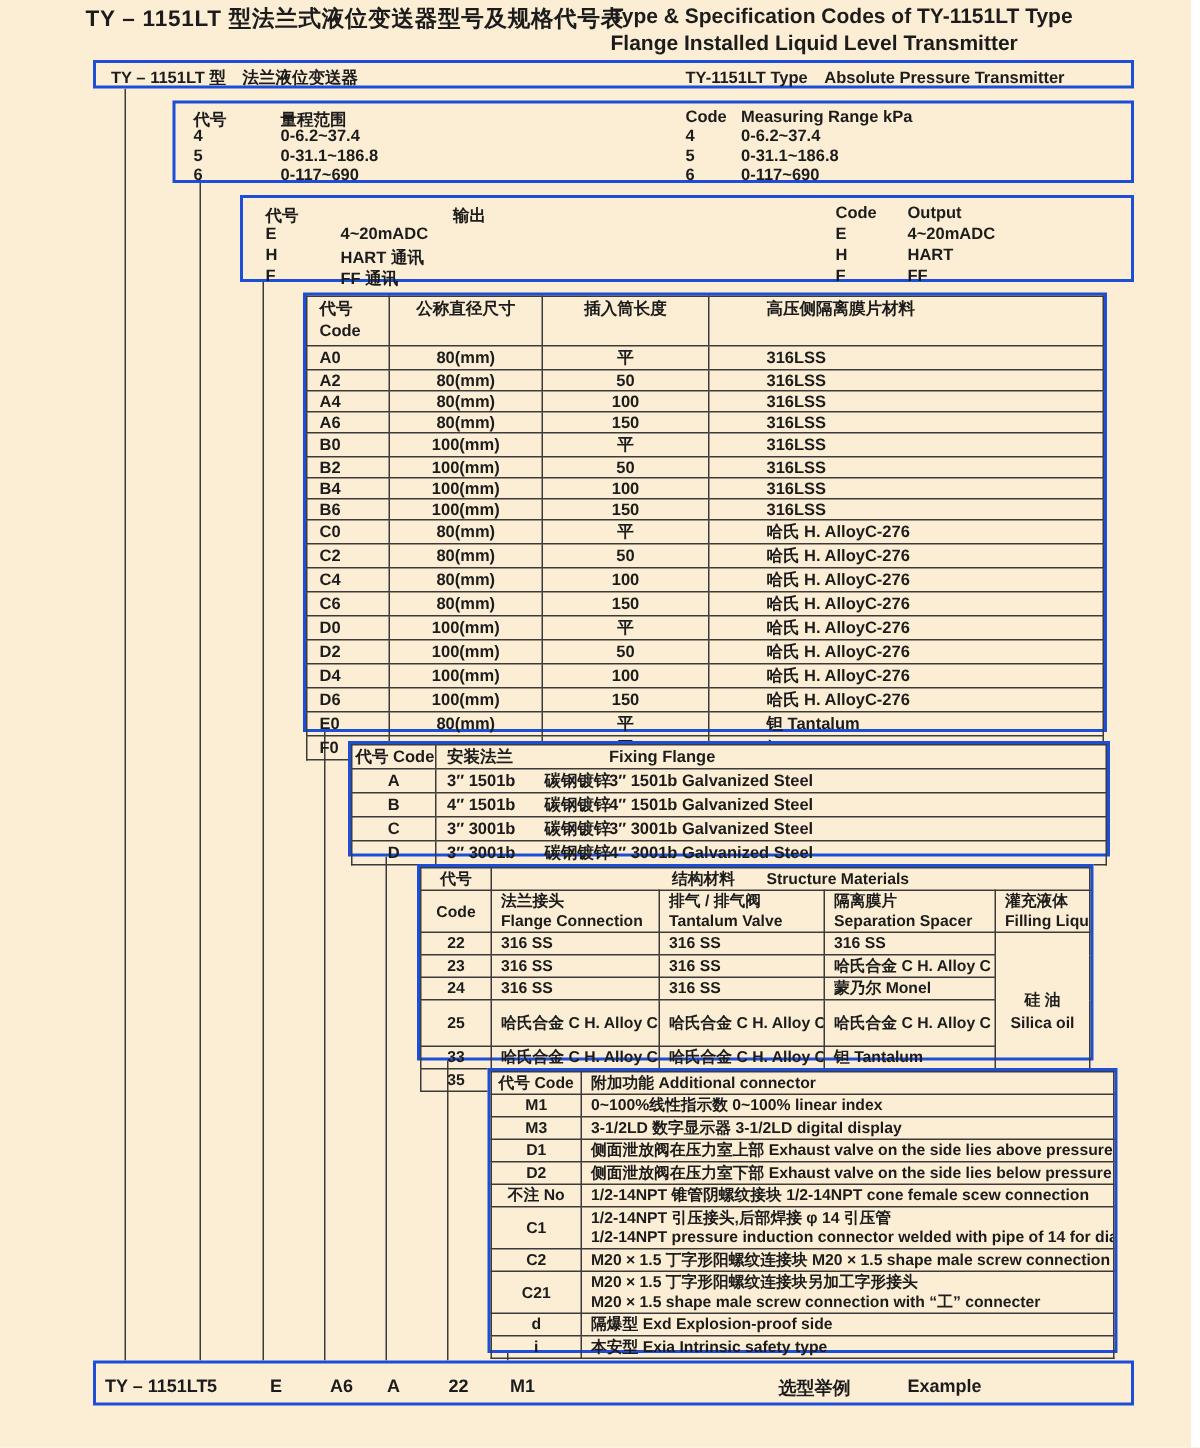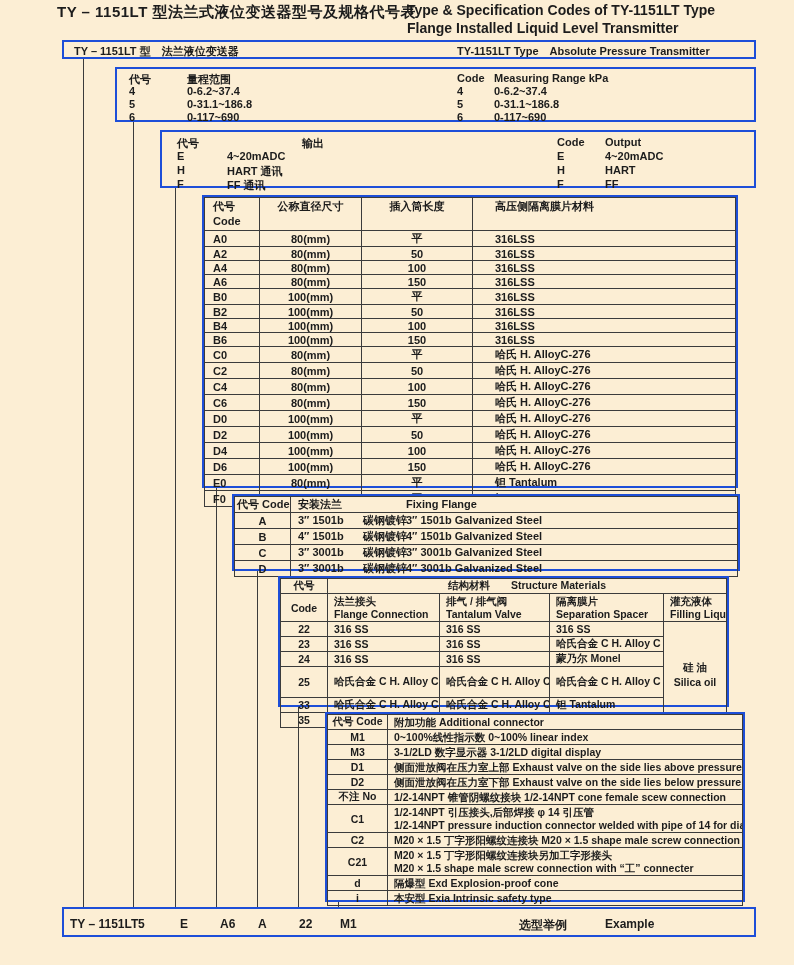--- a/index.html
+++ b/index.html
@@ -36,21 +36,21 @@
   .output-box .c3 { left:395px; } .output-box .c4 { left:443px; }
 
   table { border-collapse:collapse; width:100%; height:100%; table-layout:fixed; }
   td { border:1px solid #3b3b3b; font-size:11px; font-weight:bold; padding:0 2px;
        overflow:hidden; white-space:nowrap; vertical-align:middle; }
 
   
   .sensor-box { left:202px; top:195px; width:536px; height:293px; }
   .sensor-box td.code { padding-left:8px; }
   .sensor-box td.ctr  { text-align:center; }
-  .sensor-box td.mat  { padding-left:22px; }
+  .sensor-box td.mat  { padding-left:38px; }
   .sensor-box tr.hd td { vertical-align:top; padding-top:1px; line-height:15px; }
 
   
   .flange-box { left:232px; top:494px; width:508px; height:77px; }
   .flange-box td.code { text-align:center; }
   .flange-box td.val  { padding-left:7px; }
   .flange-box .w1 { display:inline-block; width:65px; }
   .flange-box .w2 { display:inline-block; width:43px; }
   .flange-box .wh { display:inline-block; width:108px; }
 
@@ -436,21 +436,21 @@
           </tr>
       <tr style="height:28px">
             <td class="code">C21</td>
             <td class="val">
               <div>M20 × 1.5 丁字形阳螺纹连接块另加工字形接头</div>
               <div>M20 × 1.5 shape male screw connection with “工” connecter</div>
             </td>
           </tr>
       <tr style="height:15px">
             <td class="code">d</td>
-            <td class="val">隔爆型 Exd Explosion-proof cone</td>
+            <td class="val">隔爆型 Exd Explosion-proof side</td>
           </tr>
       <tr style="height:15px">
             <td class="code">i</td>
             <td class="val">本安型 Exia  Intrinsic safety type</td>
           </tr>
     </tbody>
       </table>
   </div>
 
   <div class="box example-box">

